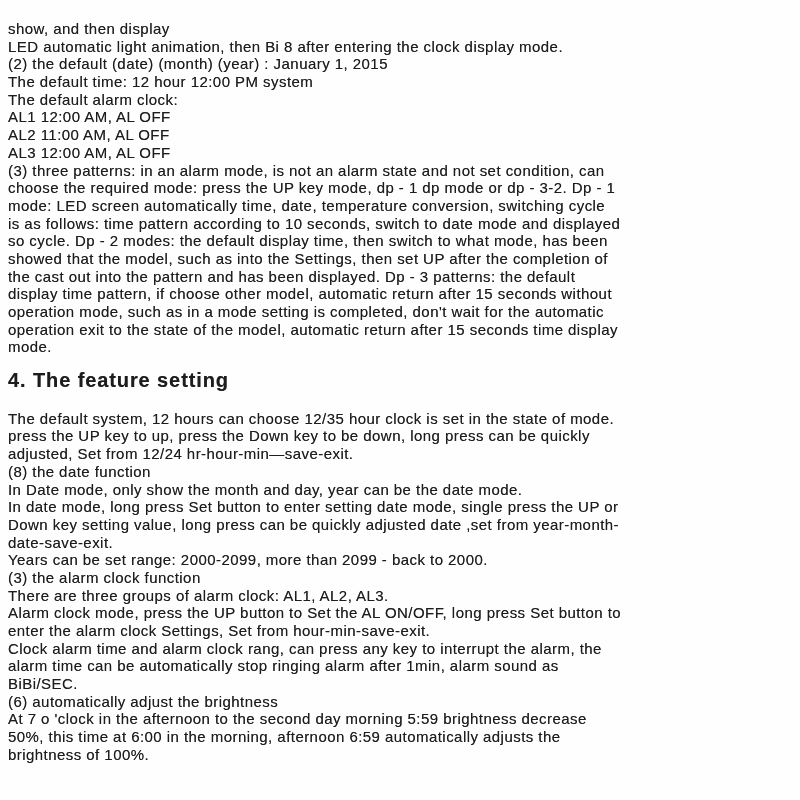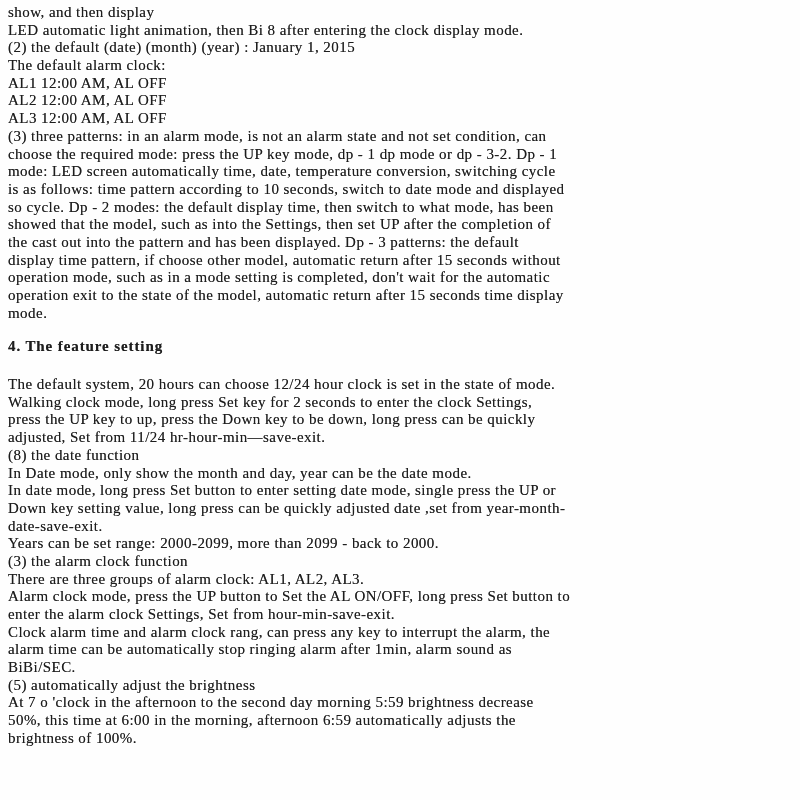--- a/index.html
+++ b/index.html
@@ -7,86 +7,86 @@
     padding: 0;
     width: 800px;
     height: 800px;
     background: #fefefe;
     overflow: hidden;
   }
   .page {
     box-sizing: border-box;
     width: 800px;
     height: 592px;
-    padding: 4px 10px 0 8px;
-    font-family: Liberation Serif, serif;
+    padding: 20px 10px 0 8px;
+    font-family: Liberation Sans, sans-serif;
     font-size: 15px;
     line-height: 17.7px;
     color: #1d1d1d;
     letter-spacing: 0.45px;
     text-shadow: 0 0 0.5px rgba(20,20,20,0.6);
   }
   .line {
     white-space: pre;
     height: 17.7px;
   }
   .gap1 { height: 16px; }
   .gap2 { height: 20px; }
   .heading {
     font-weight: 700;
-    font-size: 15px;
+    font-size: 20px;
     letter-spacing: 0.9px;
     white-space: pre;
     height: 17.7px;
     margin: 0;
   }
 </style>
 </head>
 <body style="background: rgb(254, 254, 254);">
 
 <main class="page" style="color: rgb(29, 29, 29);">
   <section>
       <div class="line">show, and then display</div>
       <div class="line">LED automatic light animation, then Bi 8 after entering the clock display mode.</div>
       <div class="line">(2) the default (date) (month) (year) : January 1, 2015</div>
+      <div class="line">The default time: 12 hour 12:00 PM system</div>
       <div class="line">The default alarm clock:</div>
       <div class="line">AL1 12:00 AM, AL OFF</div>
-      <div class="line">AL2 12:00 AM, AL OFF</div>
+      <div class="line">AL2 11:00 AM, AL OFF</div>
       <div class="line">AL3 12:00 AM, AL OFF</div>
       <div class="line">(3) three patterns: in an alarm mode, is not an alarm state and not set condition, can</div>
       <div class="line">choose the required mode: press the UP key mode, dp - 1 dp mode or dp - 3-2. Dp - 1</div>
       <div class="line">mode: LED screen automatically time, date, temperature conversion, switching cycle</div>
       <div class="line">is as follows: time pattern according to 10 seconds, switch to date mode and displayed</div>
       <div class="line">so cycle. Dp - 2 modes: the default display time, then switch to what mode, has been</div>
       <div class="line">showed that the model, such as into the Settings, then set UP after the completion of</div>
       <div class="line">the cast out into the pattern and has been displayed. Dp - 3 patterns: the default</div>
       <div class="line">display time pattern, if choose other model, automatic return after 15 seconds without</div>
       <div class="line">operation mode, such as in a mode setting is completed, don't wait for the automatic</div>
       <div class="line">operation exit to the state of the model, automatic return after 15 seconds time display</div>
       <div class="line">mode.</div>
     </section>
   <div class="gap1"></div>
   <h2 class="heading">4. The feature setting</h2>
   <div class="gap2"></div>
   <section>
-      <div class="line">The default system, 20 hours can choose 12/24 hour clock is set in the state of mode.</div>
-      <div class="line">Walking clock mode, long press Set key for 2 seconds to enter the clock Settings,</div>
+      <div class="line">The default system, 12 hours can choose 12/35 hour clock is set in the state of mode.</div>
       <div class="line">press the UP key to up, press the Down key to be down, long press can be quickly</div>
-      <div class="line">adjusted, Set from 11/24 hr-hour-min—save-exit.</div>
+      <div class="line">adjusted, Set from 12/24 hr-hour-min—save-exit.</div>
       <div class="line">(8) the date function</div>
       <div class="line">In Date mode, only show the month and day, year can be the date mode.</div>
       <div class="line">In date mode, long press Set button to enter setting date mode, single press the UP or</div>
       <div class="line">Down key setting value, long press can be quickly adjusted date ,set from year-month-</div>
       <div class="line">date-save-exit.</div>
       <div class="line">Years can be set range: 2000-2099, more than 2099 - back to 2000.</div>
       <div class="line">(3) the alarm clock function</div>
       <div class="line">There are three groups of alarm clock: AL1, AL2, AL3.</div>
       <div class="line">Alarm clock mode, press the UP button to Set the AL ON/OFF, long press Set button to</div>
       <div class="line">enter the alarm clock Settings, Set from hour-min-save-exit.</div>
       <div class="line">Clock alarm time and alarm clock rang, can press any key to interrupt the alarm, the</div>
       <div class="line">alarm time can be automatically stop ringing alarm after 1min, alarm sound as</div>
       <div class="line">BiBi/SEC.</div>
-      <div class="line">(5) automatically adjust the brightness</div>
+      <div class="line">(6) automatically adjust the brightness</div>
       <div class="line">At 7 o 'clock in the afternoon to the second day morning 5:59 brightness decrease</div>
       <div class="line">50%, this time at 6:00 in the morning, afternoon 6:59 automatically adjusts the</div>
       <div class="line">brightness of 100%.</div>
     </section>
 </main>
 
 </body></html>

